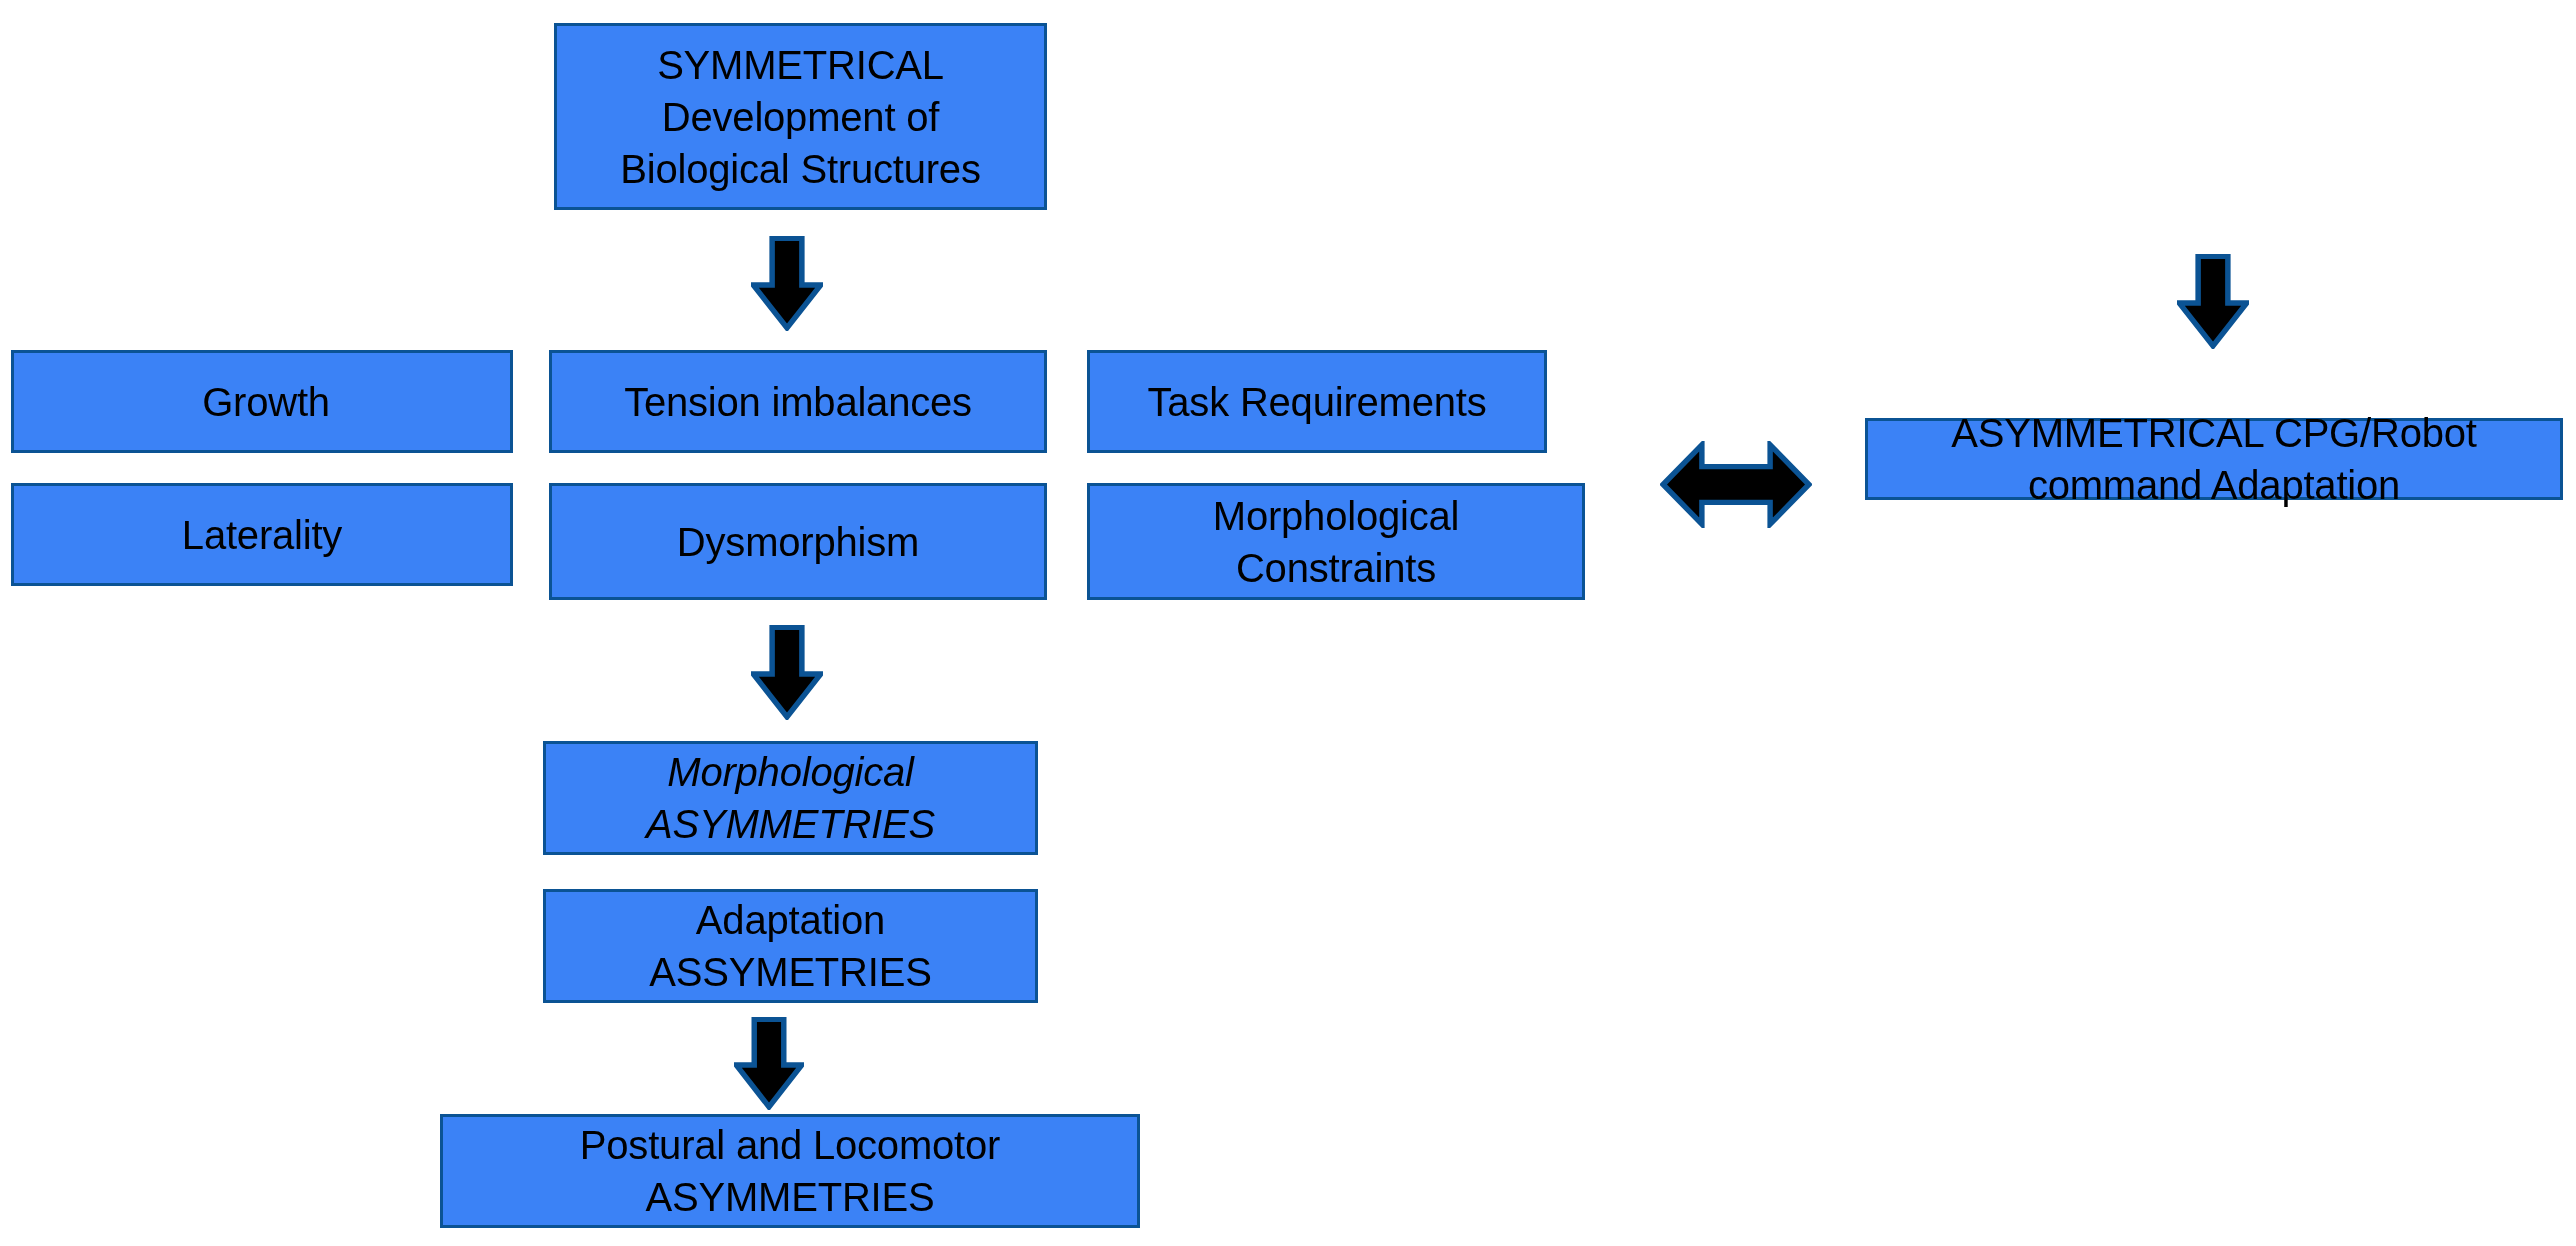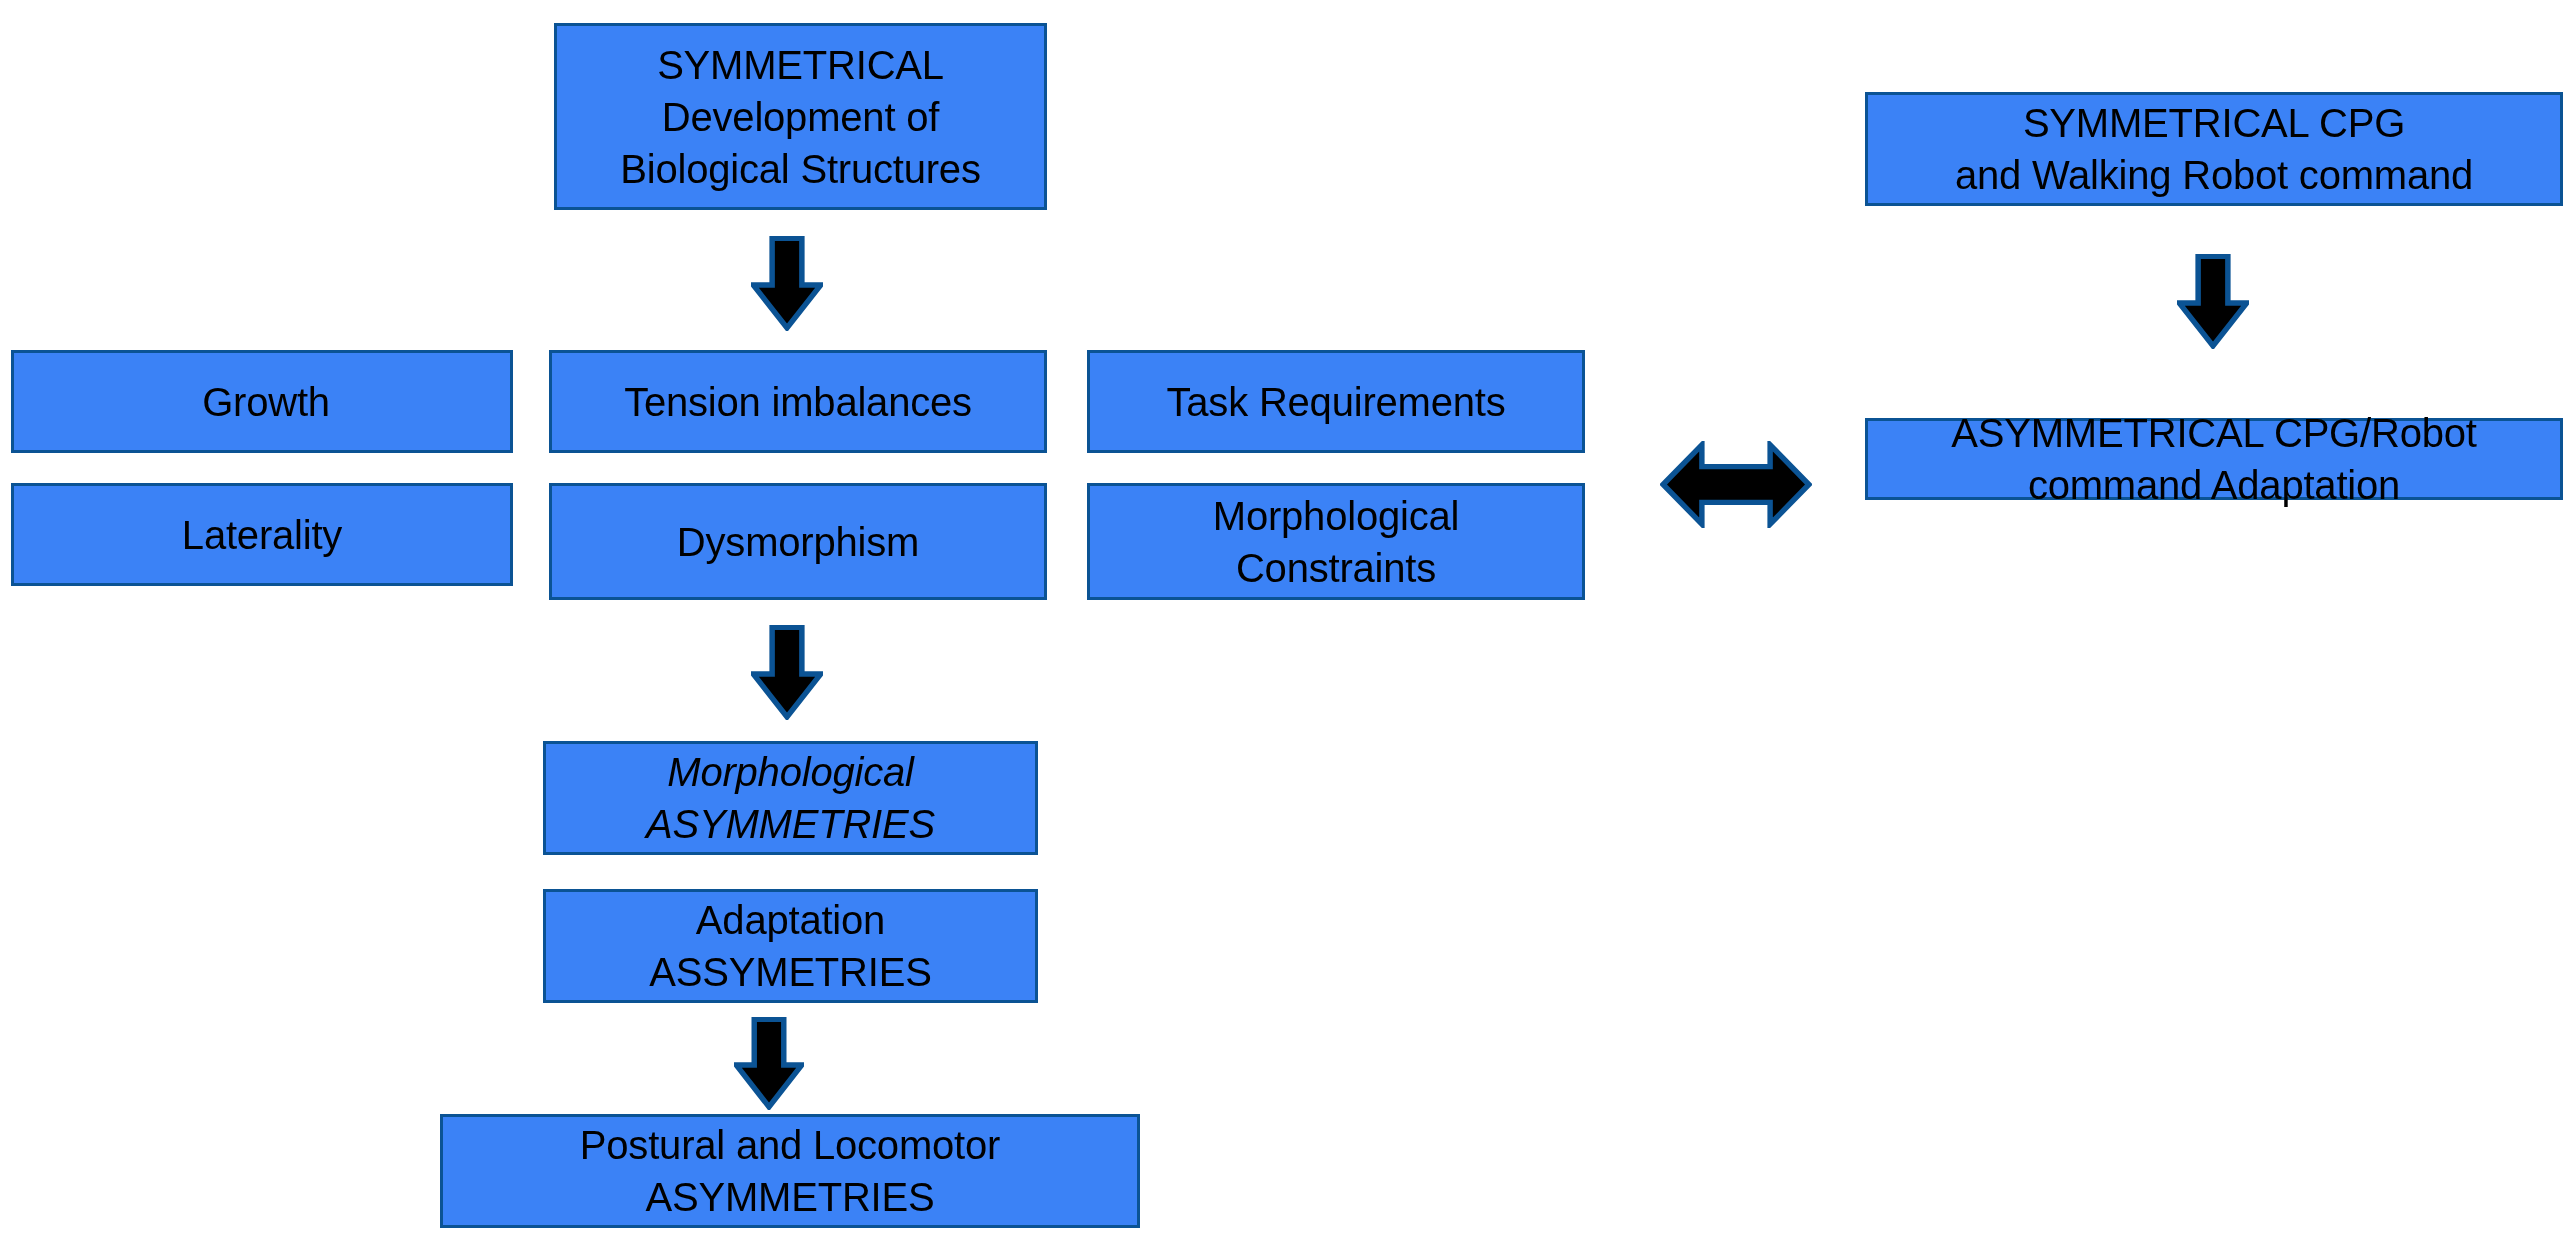--- a/index.html
+++ b/index.html
@@ -56,21 +56,21 @@
   </div>
 
   <div class="box" style="left:11px; top:350px; width:502px; height:103px;padding-left:8px;">
     <span class="ln">Growth</span>
   </div>
 
   <div class="box" style="left:549px; top:350px; width:498px; height:103px;">
     <span class="ln">Tension imbalances</span>
   </div>
 
-  <div class="box" style="left:1087px; top:350px; width:498px; height:103px;">
+  <div class="box" style="left:1087px; top:350px; width:460px; height:103px;">
     <span class="ln">Task Requirements</span>
   </div>
 
   <div class="box" style="left:11px; top:483px; width:502px; height:103px;">
     <span class="ln">Laterality</span>
   </div>
 
   <div class="box" style="left:549px; top:483px; width:498px; height:117px;">
     <span class="ln">Dysmorphism</span>
   </div>
@@ -100,24 +100,20 @@
     <svg viewBox="0 0 90 120" preserveAspectRatio="none" aria-hidden="true">
       <polygon points="26,3 64,3 64,62 87,62 45,116 3,62 26,62" fill="#000000" stroke="#0b5394" stroke-width="7" stroke-linejoin="miter"></polygon>
     </svg>
   </div>
 
   <div class="box" style="left:440px; top:1114px; width:700px; height:114px;">
     <span class="ln">Postural and Locomotor</span>
     <span class="ln">ASYMMETRIES</span>
   </div>
 
-  <div class="box" style="left:1865px; top:92px; width:698px; height:114px;">
-    <span class="ln">SYMMETRICAL CPG</span>
-    <span class="ln">and Walking Robot command</span>
-  </div>
 
   <div class="arrow" style="left:2177px; top:254px; width:72px; height:95px;">
     <svg viewBox="0 0 92 122" preserveAspectRatio="none" aria-hidden="true">
       <polygon points="27,3 65,3 65,63 89,63 46,118 3,63 27,63" fill="#000000" stroke="#0b5394" stroke-width="7" stroke-linejoin="miter"></polygon>
     </svg>
   </div>
 
   <div class="box" style="left:1865px; top:418px; width:698px; height:82px;">
     <span class="ln">ASYMMETRICAL CPG/Robot</span>
     <span class="ln">command Adaptation</span>

